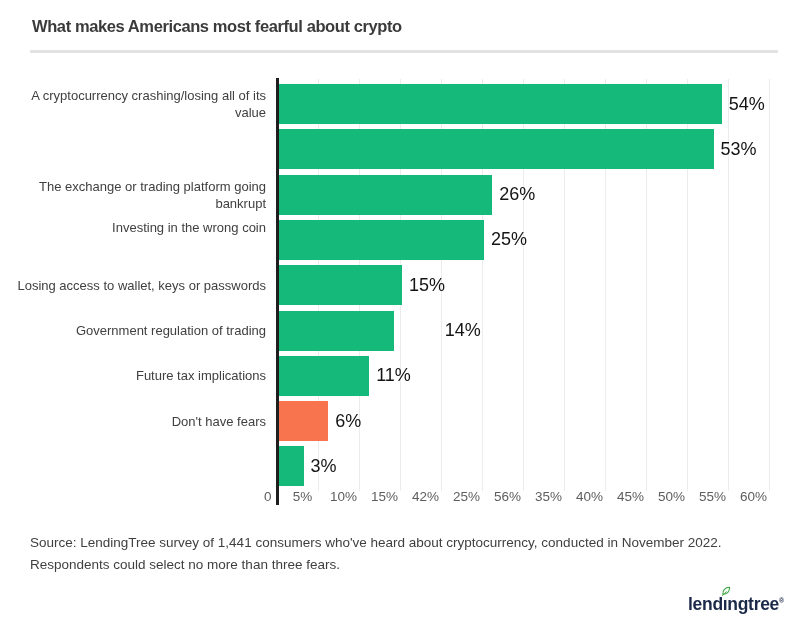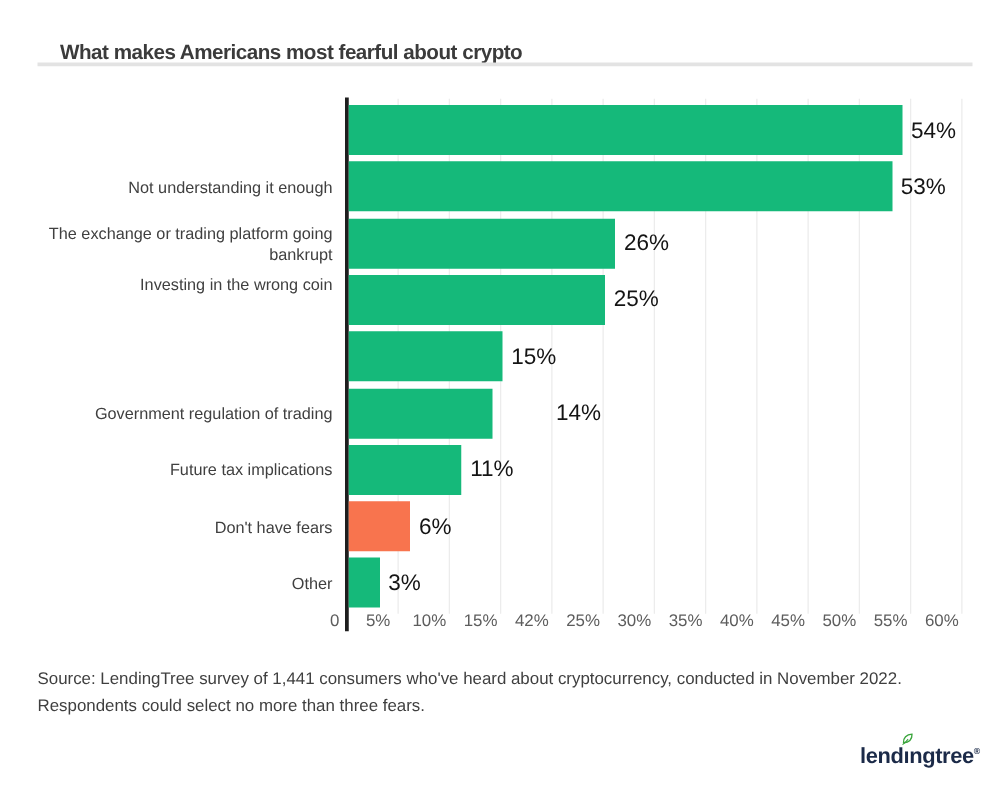--- a/index.html
+++ b/index.html
@@ -1,18 +1,18 @@
 <!DOCTYPE html>
 <html><head>
 <meta charset="utf-8">
 <style>
   html,body{margin:0;padding:0;background:#fff;}
   .page{position:relative;width:800px;height:630px;background:#ffffff;
         font-family:"Liberation Sans", sans-serif;overflow:hidden;}
-  .chart-title{position:absolute;left:32px;top:17px;margin:16px;
+  .chart-title{position:absolute;left:32px;top:17px;margin:0;
         font-size:16.5px;font-weight:bold;letter-spacing:-0.4px;color:#3b3b3b;}
   .title-rule{position:absolute;left:30px;top:50px;width:748px;height:3px;background:#e3e3e3;}
   #chart{position:absolute;left:0;top:0;width:800px;height:630px;}
   .axis-line{position:absolute;left:276px;top:78px;width:3px;height:427px;background:#1e1e1e;}
   .gridline{position:absolute;top:79px;height:412px;width:1px;background:#ececec;}
   .bar{position:absolute;left:279px;height:40px;}
   .cat-label{position:absolute;left:8px;width:258px;height:40px;display:flex;align-items:center;
         justify-content:flex-end;text-align:right;font-size:13px;line-height:17px;color:#404040;}
   .val-label{position:absolute;height:40px;display:flex;align-items:center;
         font-size:18px;color:#141414;}
@@ -40,52 +40,52 @@
       <div class="gridline" style="left: 400px;"></div>
       <div class="gridline" style="left: 441px;"></div>
       <div class="gridline" style="left: 482px;"></div>
       <div class="gridline" style="left: 523px;"></div>
       <div class="gridline" style="left: 564px;"></div>
       <div class="gridline" style="left: 605px;"></div>
       <div class="gridline" style="left: 646px;"></div>
       <div class="gridline" style="left: 687px;"></div>
       <div class="gridline" style="left: 728px;"></div>
       <div class="gridline" style="left: 769px;"></div>
+      <div class="cat-label" style="top: 84px;">A cryptocurrency crashing/losing all of its value</div>
       <div class="bar" style="top: 84px; width: 442.8px; background: rgb(21, 185, 122);"></div>
       <div class="val-label" style="top: 84px; left: 728.8px;">54%</div>
-      <div class="cat-label" style="top: 129.3px;">Not understanding it enough</div>
       <div class="bar" style="top: 129.3px; width: 434.6px; background: rgb(21, 185, 122);"></div>
       <div class="val-label" style="top: 129.3px; left: 720.6px;">53%</div>
       <div class="cat-label" style="top: 174.6px;">The exchange or trading platform going bankrupt</div>
       <div class="bar" style="top: 174.6px; width: 213.2px; background: rgb(21, 185, 122);"></div>
       <div class="val-label" style="top: 174.6px; left: 499.2px;">26%</div>
       <div class="cat-label" style="top: 207px;">Investing in the wrong coin</div>
       <div class="bar" style="top: 219.9px; width: 205px; background: rgb(21, 185, 122);"></div>
       <div class="val-label" style="top: 219.9px; left: 491px;">25%</div>
+      <div class="cat-label" style="top: 265.2px;">Losing access to wallet, keys or passwords</div>
       <div class="bar" style="top: 265.2px; width: 123px; background: rgb(21, 185, 122);"></div>
       <div class="val-label" style="top: 265.2px; left: 409px;">15%</div>
       <div class="cat-label" style="top: 310.5px;">Government regulation of trading</div>
       <div class="bar" style="top: 310.5px; width: 114.8px; background: rgb(21, 185, 122);"></div>
       <div class="val-label" style="top: 310.5px; left: 400.8px; margin-left: 44px;">14%</div>
       <div class="cat-label" style="top: 355.8px;">Future tax implications</div>
       <div class="bar" style="top: 355.8px; width: 90.2px; background: rgb(21, 185, 122);"></div>
       <div class="val-label" style="top: 355.8px; left: 376.2px;">11%</div>
       <div class="cat-label" style="top: 401.1px;">Don't have fears</div>
       <div class="bar" style="top: 401.1px; width: 49.2px; background: rgb(248, 116, 78);"></div>
       <div class="val-label" style="top: 401.1px; left: 335.2px;">6%</div>
-      <div class="cat-label" style="top: 446.4px;">Other</div>
       <div class="bar" style="top: 446.4px; width: 24.6px; background: rgb(21, 185, 122);"></div>
       <div class="val-label" style="top: 446.4px; left: 310.6px;">3%</div>
       <div class="tick-label" style="top: 489px; left: 271.5px; transform: translateX(-100%);">0</div>
       <div class="tick-label" style="top: 489px; left: 302.5px; transform: translateX(-50%);">5%</div>
       <div class="tick-label" style="top: 489px; left: 343.5px; transform: translateX(-50%);">10%</div>
       <div class="tick-label" style="top: 489px; left: 384.5px; transform: translateX(-50%);">15%</div>
       <div class="tick-label" style="top: 489px; left: 425.5px; transform: translateX(-50%);">42%</div>
       <div class="tick-label" style="top: 489px; left: 466.5px; transform: translateX(-50%);">25%</div>
-      <div class="tick-label" style="top: 489px; left: 507.5px; transform: translateX(-50%);">30%</div>
+      <div class="tick-label" style="top: 489px; left: 507.5px; transform: translateX(-50%);">56%</div>
       <div class="tick-label" style="top: 489px; left: 548.5px; transform: translateX(-50%);">35%</div>
       <div class="tick-label" style="top: 489px; left: 589.5px; transform: translateX(-50%);">40%</div>
       <div class="tick-label" style="top: 489px; left: 630.5px; transform: translateX(-50%); text-align: right;">45%</div>
       <div class="tick-label" style="top: 489px; left: 671.5px; transform: translateX(-50%);">50%</div>
       <div class="tick-label" style="top: 489px; left: 712.5px; transform: translateX(-50%);">55%</div>
       <div class="tick-label" style="top: 489px; left: 753.5px; transform: translateX(-50%);">60%</div>
     </div>
 
   <p class="source-note">Source: LendingTree survey of 1,441 consumers who've heard about cryptocurrency, conducted in November 2022. Respondents could select no more than three fears.</p>
 

